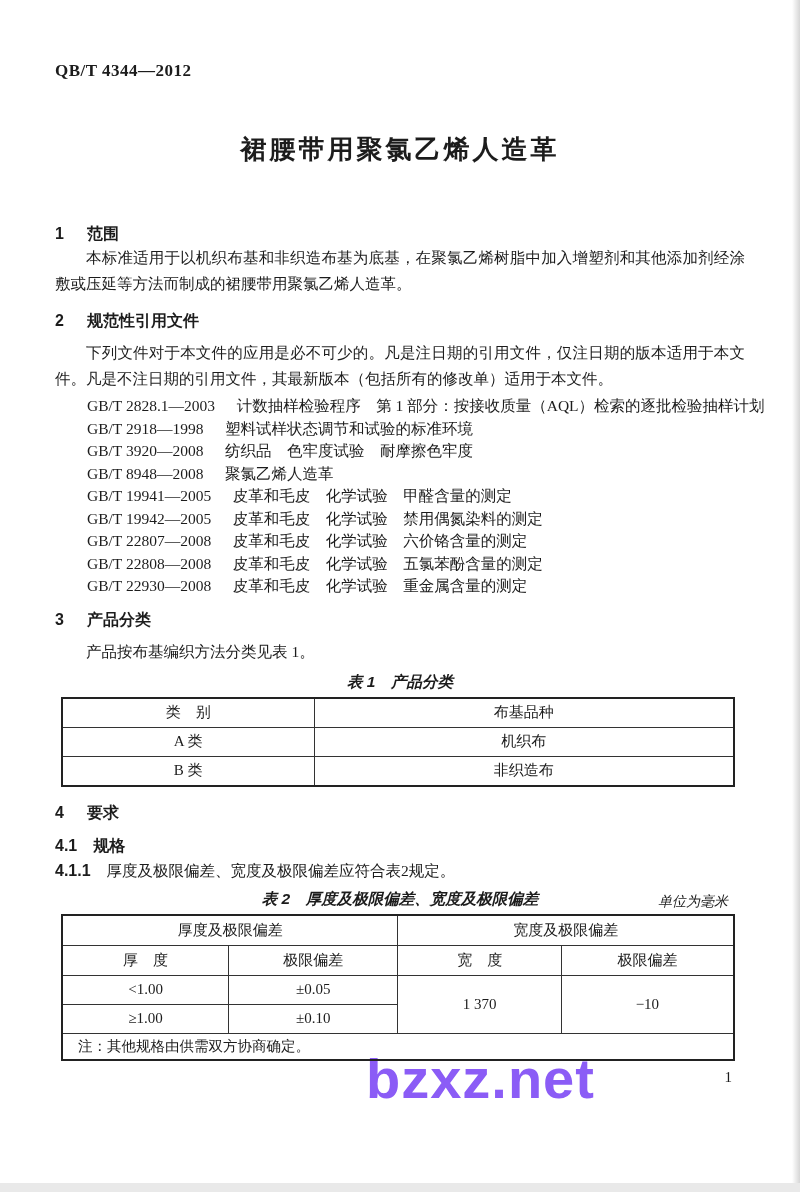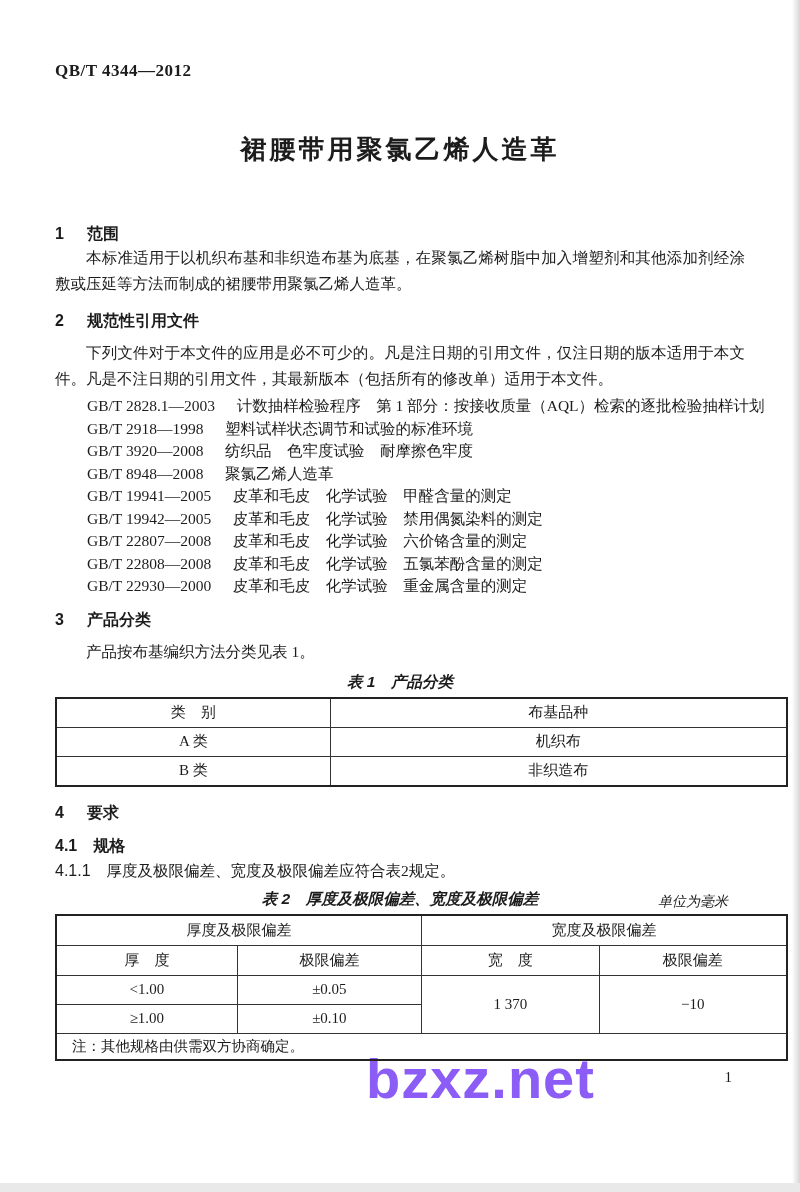--- a/index.html
+++ b/index.html
@@ -44,37 +44,37 @@
   .sh41{margin-top:10px;}
   .sec-num{display:inline-block;min-width:14px;margin-right:18px;}
   .sec-num-wide{display:inline-block;margin-right:16px;}
   .body-para{
     margin:0;font-size:15.5px;line-height:26px;
     text-align:justify;text-indent:2em;
   }
   .mt12{margin-top:12px;}
   .mt8{margin-top:8px;}
   .clause{margin:2px 0 0 0;font-size:15.5px;line-height:23px;text-align:justify;}
-  .clause .sec-num-wide{font-family:"Liberation Sans", sans-serif;font-weight:normal;font-size:16px;}
+  .clause .sec-num-wide{font-family:"Liberation Sans", sans-serif;font-weight:bold;font-size:16px;}
   .ref-list{list-style:none;margin:3px 0 0 0;padding:0 0 0 2em;}
   .ref-list li{font-size:15.5px;line-height:22.5px;white-space:nowrap;}
   .ref-code{margin-right:1.4em;}
   .tbl-caption{
     margin-top:6px;text-align:center;
     font-family:"Liberation Sans", sans-serif;
     font-weight:bold;font-size:15.5px;line-height:22px;
     position:relative;
     font-style:italic;
   }
   .unit-note{
     position:absolute;right:17px;top:3px;
     font-family:"Liberation Serif", serif;
     font-weight:normal;font-size:14px;
   }
-  table{border-collapse:collapse;margin-top:4px;width:733px;background:transparent;}
+  table{border-collapse:collapse;margin-top:4px;width:674px;background:transparent;margin-left:6px;}
   table, td, th{border:1px solid #333;}
   table{border:2px solid #222;}
   td, th{
     font-size:15px;font-weight:normal;
     text-align:center;vertical-align:middle;
     height:26px;padding:1px 4px;
   }
   .t2 th{height:27px;}
   .note-cell{text-align:left;padding-left:15px;font-size:14.5px;height:23px;}
   .page-num{
@@ -108,21 +108,21 @@
 
     <ul class="ref-list">
       <li><span class="ref-code">GB/T 2828.1—2003</span><span>计数抽样检验程序　第 1 部分：按接收质量（AQL）检索的逐批检验抽样计划</span></li>
       <li><span class="ref-code">GB/T 2918—1998</span><span>塑料试样状态调节和试验的标准环境</span></li>
       <li><span class="ref-code">GB/T 3920—2008</span><span>纺织品　色牢度试验　耐摩擦色牢度</span></li>
       <li><span class="ref-code">GB/T 8948—2008</span><span>聚氯乙烯人造革</span></li>
       <li><span class="ref-code">GB/T 19941—2005</span><span>皮革和毛皮　化学试验　甲醛含量的测定</span></li>
       <li><span class="ref-code">GB/T 19942—2005</span><span>皮革和毛皮　化学试验　禁用偶氮染料的测定</span></li>
       <li><span class="ref-code">GB/T 22807—2008</span><span>皮革和毛皮　化学试验　六价铬含量的测定</span></li>
       <li><span class="ref-code">GB/T 22808—2008</span><span>皮革和毛皮　化学试验　五氯苯酚含量的测定</span></li>
-      <li><span class="ref-code">GB/T 22930—2000</span><span>皮革和毛皮　化学试验　重金属含量的测定</span></li>
+      <li><span class="ref-code">GB/T 22930—2008</span><span>皮革和毛皮　化学试验　重金属含量的测定</span></li>
     </ul>
 
     <div class="sec-heading sh3">
       <span class="sec-num">3</span><span>产品分类</span>
     </div>
     <p class="body-para mt8">产品按布基编织方法分类见表 1。</p>
 
     <div class="tbl-caption">表 1　产品分类</div>
     <table class="t1">
       <colgroup>

